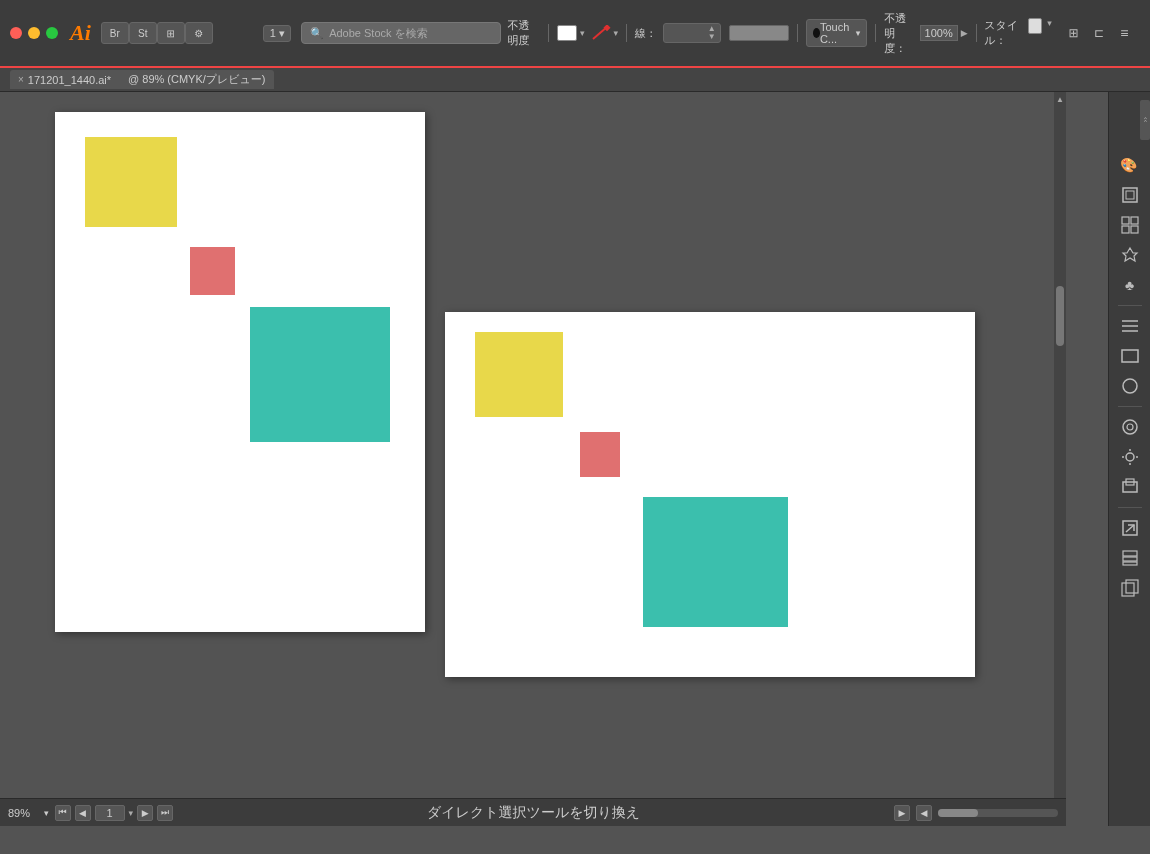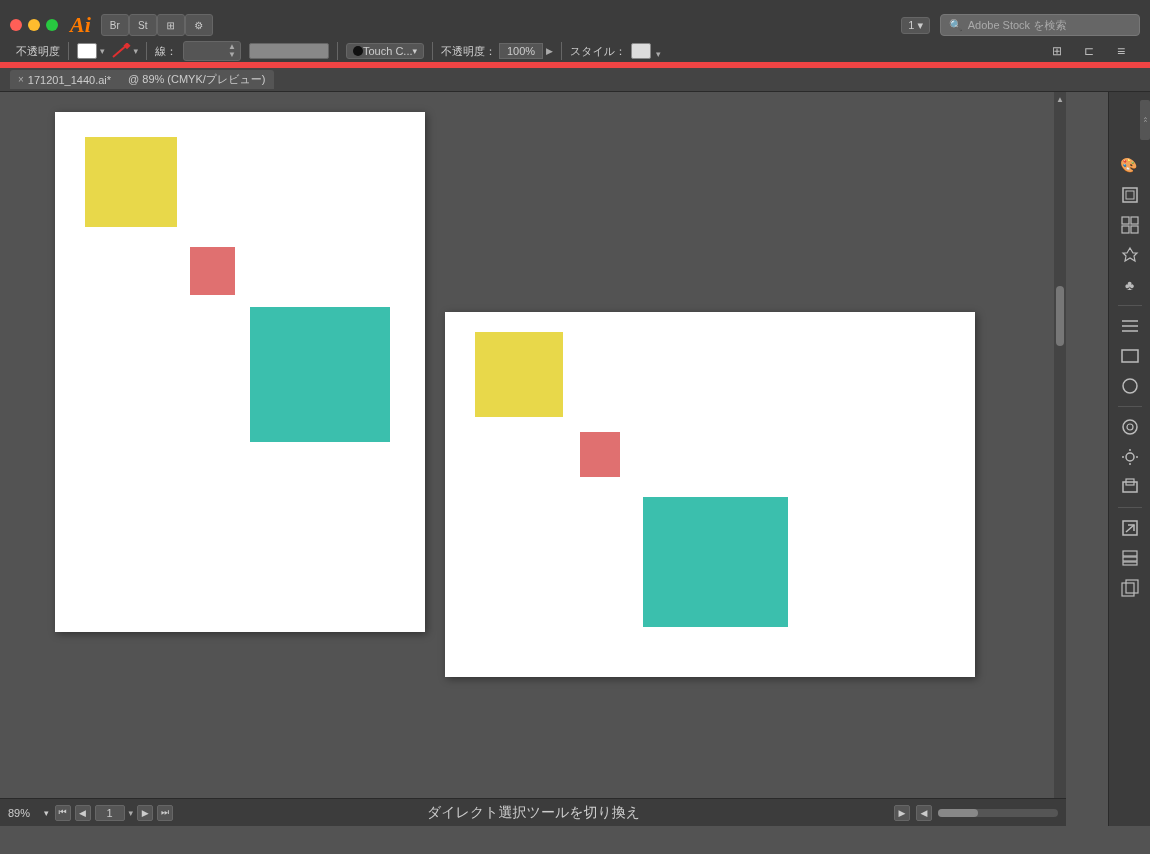--- a/index.html
+++ b/index.html
@@ -15,22 +15,22 @@
     }
 
     
     #title-bar {
       width: 100%;
       height: 68px;
       background: #3c3c3c;
       display: flex;
       align-items: center;
       padding: 12px 10px;
-      border-bottom: 6px solid #ef4444;
-      flex-direction: column;
+      border-bottom: 2px solid #ef4444;
+      flex-direction: row;
       justify-content: space-around;
     }
     #title-bar-top {
       width: 100%;
       display: flex;
       align-items: center;
       height: 34px;
     }
     .traffic-lights {
       display: flex;
@@ -168,21 +168,21 @@
       border: 1px solid #666;
       border-radius: 0;
       width: 44px;
       padding: 1px 4px;
       font-size: 11px;
       color: #ccc;
       text-align: center;
     }
     .style-row {
       display: flex;
-      align-items: flex-end;
+      align-items: flex-start;
       gap: 5px;
       font-size: 11px;
       color: #ccc;
     }
 
     
     #tab-bar {
       background: #444;
       height: 24px;
       display: flex;

